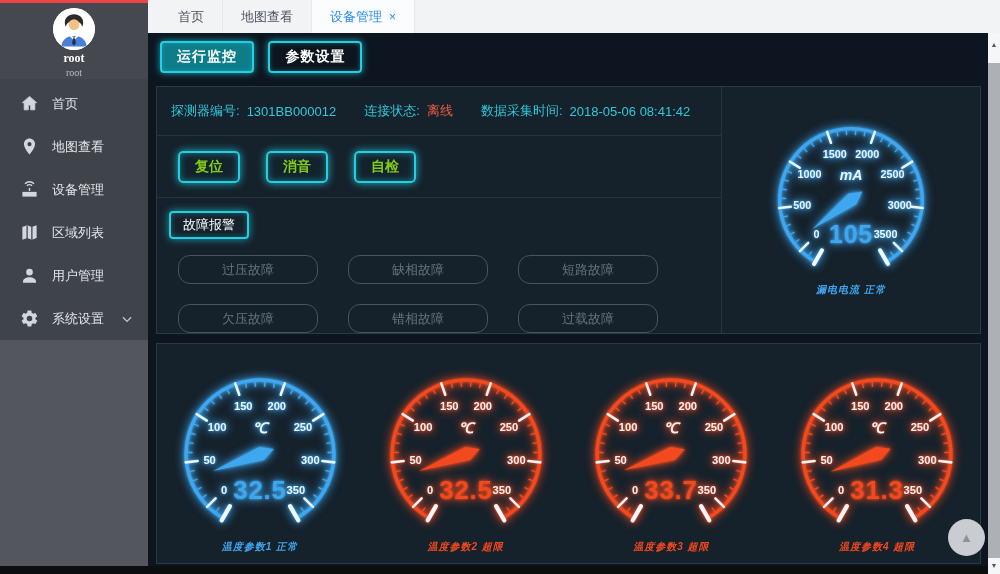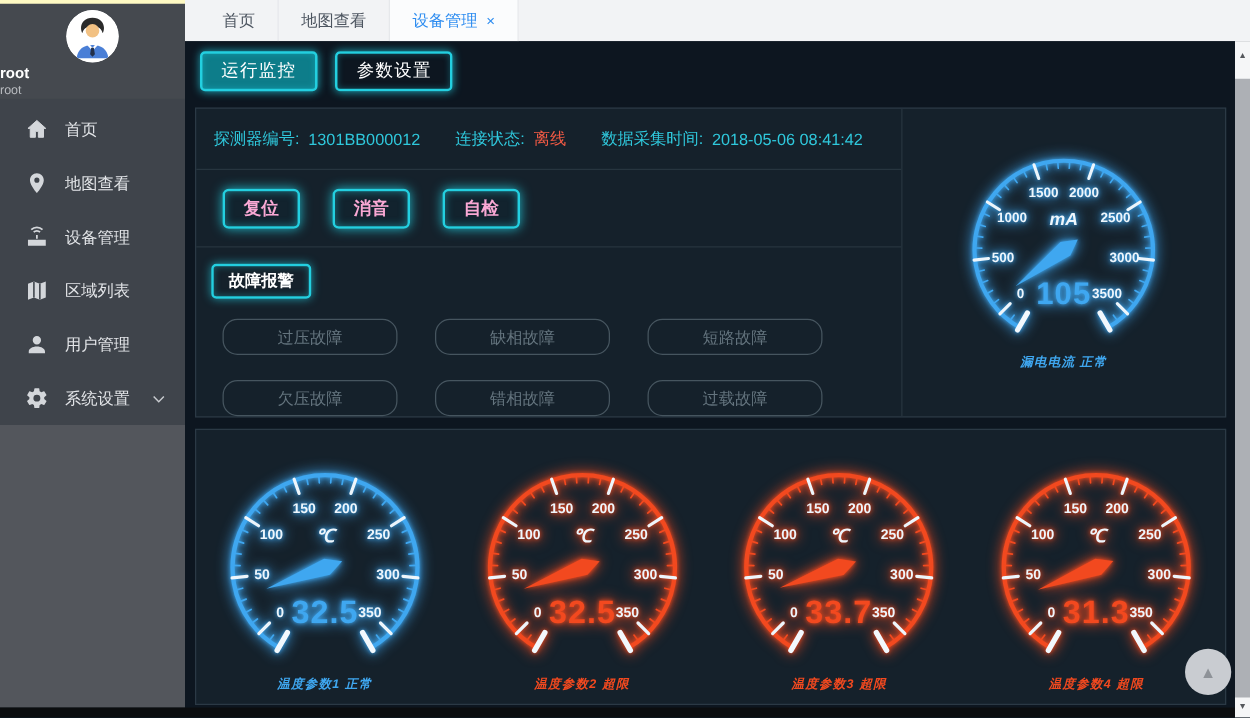--- a/index.html
+++ b/index.html
@@ -5,21 +5,21 @@
   * { box-sizing: border-box; margin: 0; padding: 0; }
   html,body { width:1000px; height:574px; }
   body {
     position: relative; overflow: hidden;
     background:#101b24;
     font-family:"Liberation Sans", sans-serif;
   }
 
   
   .sidebar { position:absolute; left:0; top:0; width:148px; height:566px; background:#3f444b; }
-  .user-panel { height:79px; background:#45494f; border-top:3px solid #fef9c3; text-align:left; }
+  .user-panel { height:79px; background:#45494f; border-top:3px solid #ef4444; text-align:center;font-family:Liberation Serif, serif; }
   .avatar { width:42px; height:42px; margin:5px auto 2px; border-radius:50%; overflow:hidden; background:#fff; }
   .avatar svg { display:block; width:42px; height:42px; }
   .user-name { color:#ffffff; font-size:12px; font-weight:bold; line-height:13px; }
   .user-sub  { color:#b9bcc0; font-size:10px; margin-top:2px; }
   .menu { position:absolute; top:82px; left:0; right:0; }
   .menu-item { height:43px; display:flex; align-items:center; padding-left:20px; color:#e3e5e8; font-size:13px; cursor:pointer; }
   .mi-icon { width:19px; height:19px; margin-right:13px; display:inline-flex; }
   .mi-icon svg { width:19px; height:19px; fill:#d4d7db; stroke:#d4d7db; }
   .chev { margin-left:auto; margin-right:14px; width:14px; height:14px; }
   .chev svg { width:14px; height:14px; fill:none; stroke:#c9ccd0; stroke-width:2; }
@@ -29,50 +29,50 @@
   .tabbar { position:absolute; left:148px; top:0; right:0; height:33px; background:#f2f3f5; display:flex; padding-left:12px; }
   .tab { padding:0 18px; line-height:33px; font-size:13px; color:#4d5560; cursor:pointer; border-right:1px solid #e6e8eb; }
   .tab.active { color:var(--c-tab_active,#2d8cf0); background:#fbfcfd; }
   .tab-close { margin-left:7px; font-size:12px; cursor:pointer; }
 
   
   .content { position:absolute; left:148px; top:33px; right:12px; bottom:8px; background:#0d1620; }
   .toolbar { padding:8px 0 0 12px; }
   .tb-btn {
     height:32px; padding:0 15px; margin-right:10px; font-family:inherit;
-    font-size:14px; font-weight:normal; color:#ffffff; letter-spacing:1px;
+    font-size:14px; font-weight:bold; color:#ffffff; letter-spacing:1px;
     background:transparent; border:2px solid var(--c-teal,#23cfe0); border-radius:4px; cursor:pointer;
     box-shadow:0 0 7px rgba(35,210,228,.75), inset 0 0 5px rgba(35,210,228,.35);
   }
   .tb-btn.active { background:#0d7d8a; }
 
   .panel { position:absolute; left:8px; right:7px; background:#15212b; border:1px solid #2b3945; }
   .panel.upper { top:53px; height:248px; display:flex; }
   .panel.lower { top:310px; bottom:2px; display:flex; justify-content:space-around; }
 
   .left-col { flex:1; border-right:1px solid #27353f; display:flex; flex-direction:column; }
   .info-row { height:49px; border-bottom:1px solid #27353f; display:flex; align-items:center; padding-left:14px; font-size:13px; }
   .info-label { color:var(--c-cyan,#2fc8dc); margin-right:7px; }
   .info-value { margin-right:28px; }
   .info-value.cyan { color:var(--c-cyan,#2fc8dc); }
   .info-value.red  { color:var(--c-offline_red,#f05a45); }
 
   .ctrl-row { height:62px; border-bottom:1px solid #27353f; display:flex; align-items:center; padding-left:21px; gap:26px; }
   .ctl-btn {
     width:62px; height:32px; font-family:Liberation Sans, sans-serif; cursor:pointer;
     background:rgba(13,40,52,.35); border:2px solid var(--c-teal,#23cfe0); border-radius:5px;
-    color:#f9a8d4; font-size:14px; font-weight:bold;
+    color:#84cc16; font-size:14px; font-weight:bold;
     box-shadow:0 0 9px rgba(35,210,228,.85), inset 0 0 7px rgba(35,210,228,.5);
   }
 
   .fault-sec { flex:1; padding:13px 0 0 12px; }
   .fault-header {
     height:28px; padding:0 12px; font-family:inherit; cursor:pointer;
     border:2px solid var(--c-teal,#23cfe0); border-radius:4px; background:transparent;
-    color:#ffffff; font-size:13px; font-weight:bold;
+    color:#ffffff; font-size:13px; font-weight:normal;
     box-shadow:0 0 8px rgba(35,210,228,.7), inset 0 0 6px rgba(35,210,228,.4);
   }
   .fault-grid { margin-top:16px; display:grid; grid-template-columns:repeat(3,140px); gap:20px 30px; padding-left:9px; }
   .fault-btn {
     height:29px; font-family:inherit; cursor:pointer;
     background:transparent; border:1px solid #46555f; border-radius:12px;
     color:#64747e; font-size:13px;
   }
 
   .right-col { width:258px; display:flex; flex-direction:column; align-items:center; padding-top:30px; }

